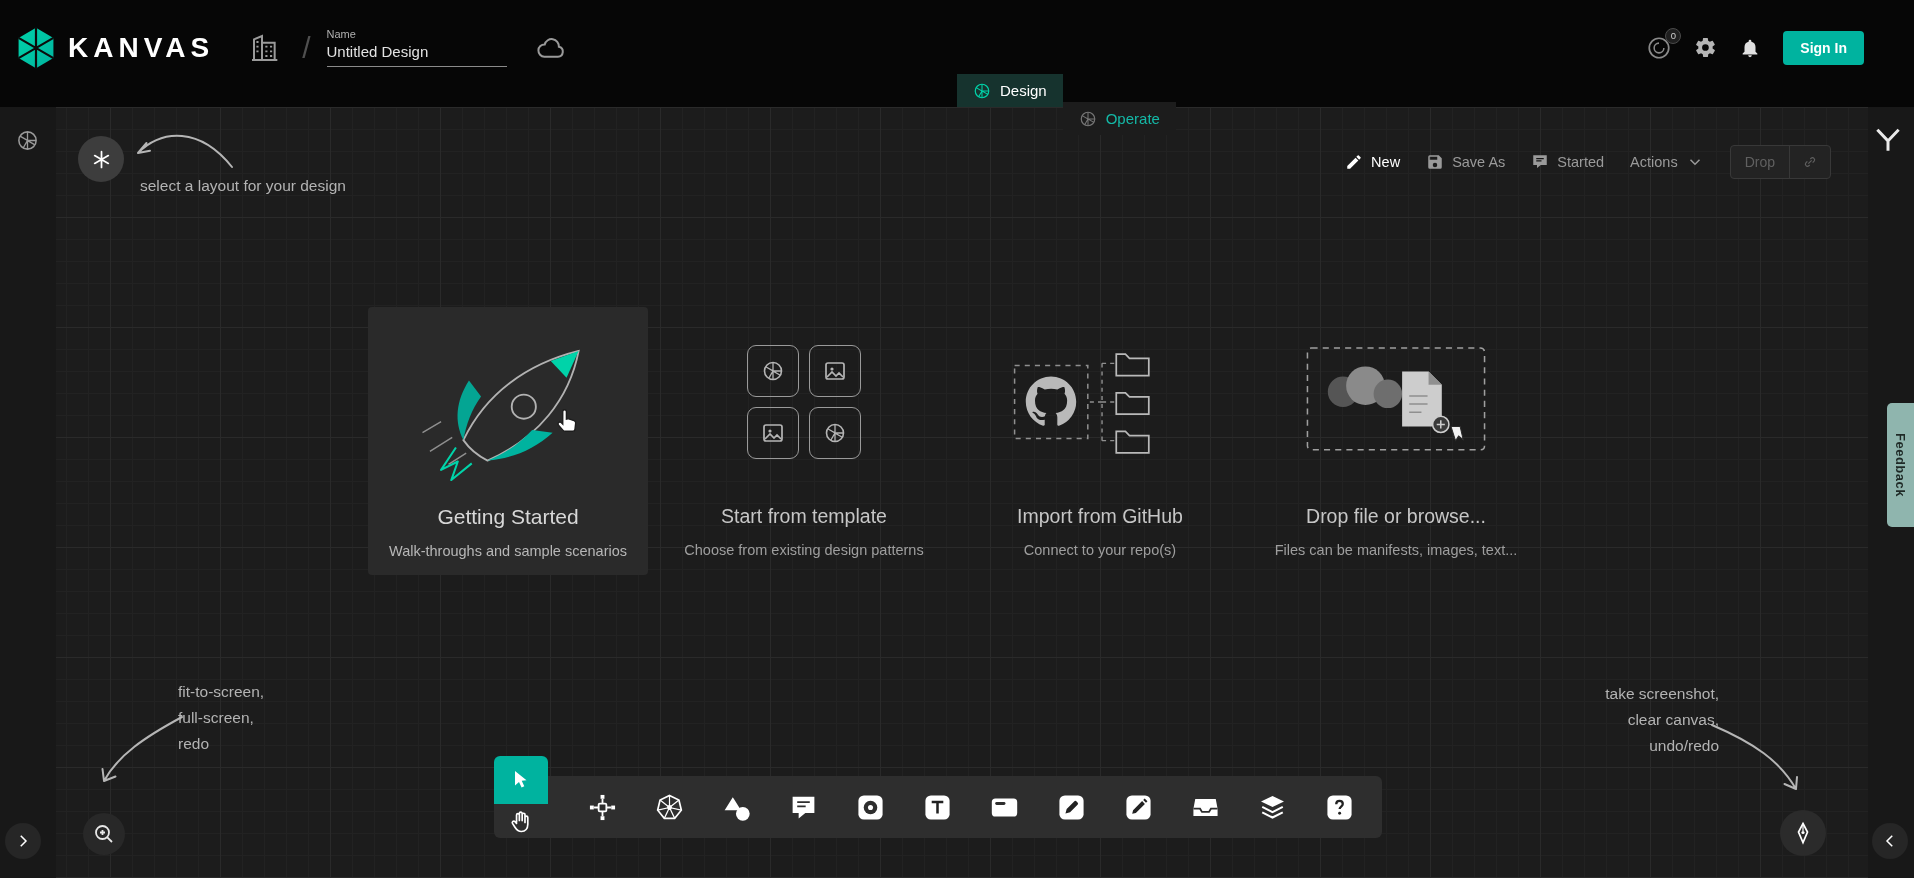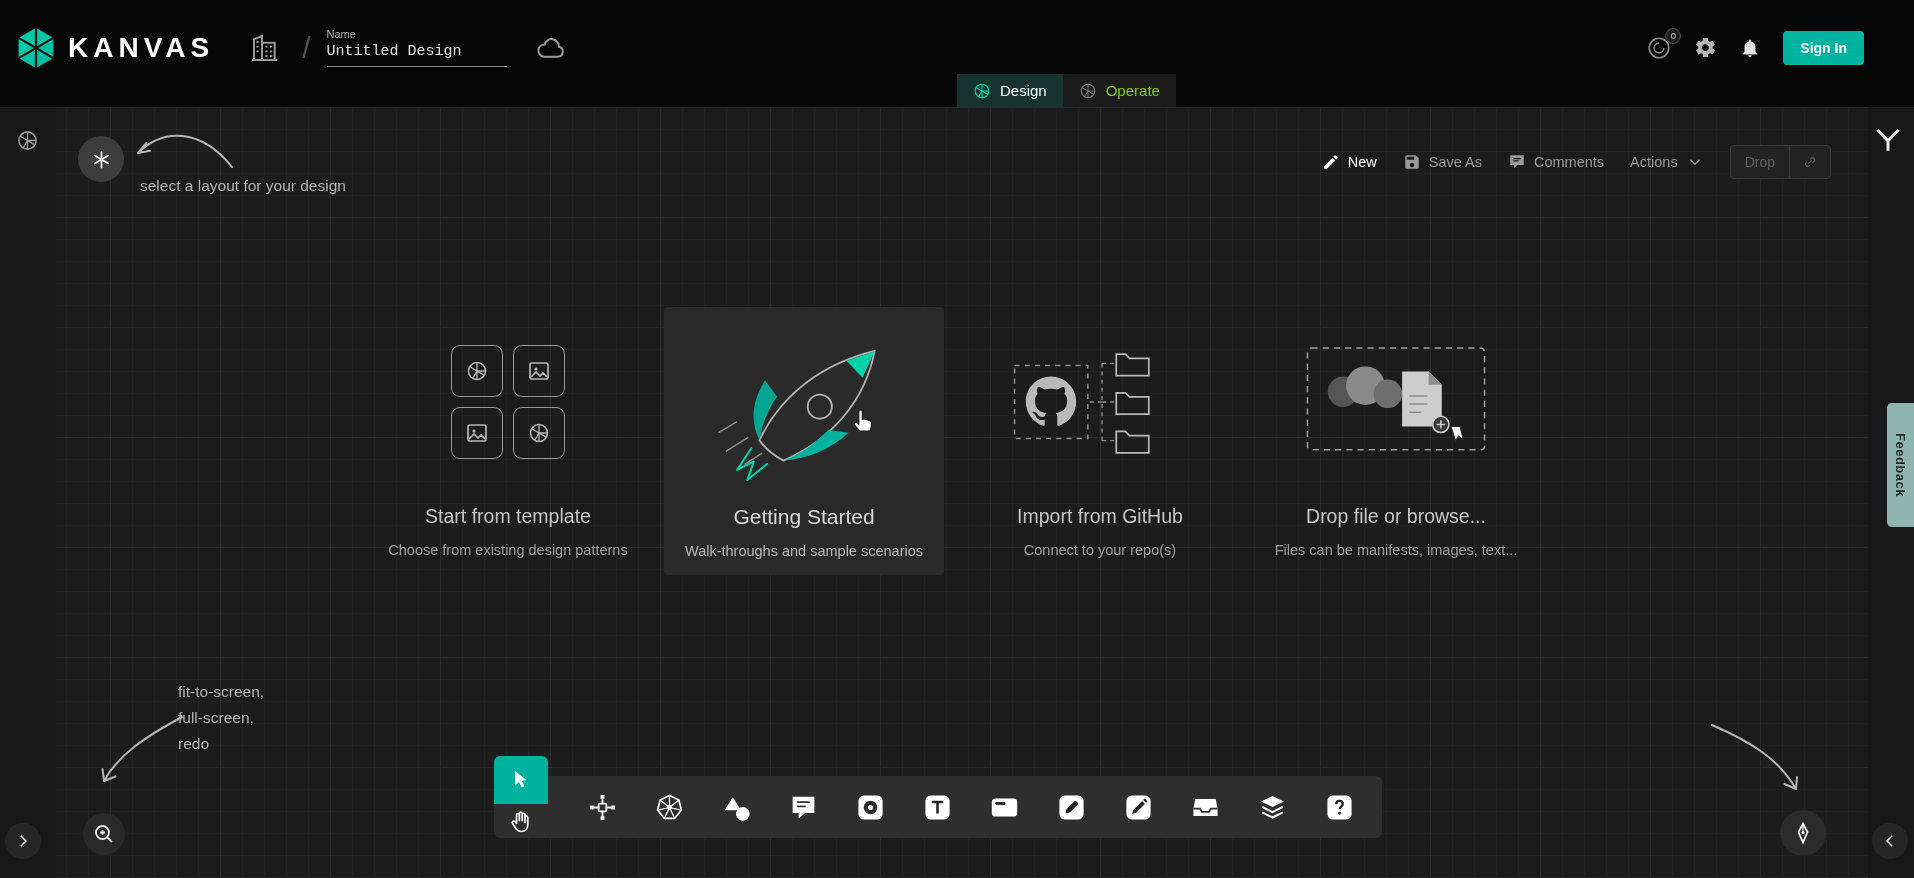--- a/index.html
+++ b/index.html
@@ -12,41 +12,41 @@
              background:#060606; display:flex; align-items:center; padding:0 50px 12px 14px; z-index:10; }
   .brand { display:flex; align-items:center; gap:10px; }
   .brand-logo { width:44px; height:44px; }
   .brand-text { color:#fff; font-size:28px; font-weight:bold; letter-spacing:5px; }
   .org-icon { width:32px; height:32px; color:#9a9a9a; margin-left:34px; }
   .slash { color:#4f4f4f; font-size:30px; font-weight:300; margin-left:22px; }
   .name-field { margin-left:16px; display:flex; flex-direction:column; }
   .name-label { font-size:11px; color:#b0b0b0; }
   .name-input { background:transparent; border:none; border-bottom:1px solid #8a8a8a;
                 color:#e3e3e3; font-size:15px; width:180px; padding:3px 0 6px;
-                outline:none; font-family:Liberation Mono, monospace; }
+                outline:none; font-family:Liberation Sans, sans-serif; }
   .cloud-icon { width:32px; height:32px; color:#9a9a9a; margin-left:28px; }
   .header-right { margin-left:auto; display:flex; align-items:center; gap:22px; }
   .credits { position:relative; width:26px; height:26px; color:#8a8a8a; }
   .credits svg { width:26px; height:26px; }
   .credits-badge { position:absolute; top:-7px; right:-9px; width:16px; height:16px;
                    background:#1f1f1f; border:1px solid #4a4a4a; border-radius:50%;
                    color:#cfcfcf; font-size:9.5px; display:flex; align-items:center; justify-content:center; }
   .gear { width:23px; height:23px; color:#b5b5b5; }
   .bell { width:22px; height:22px; color:#e0e0e0; }
   .sign-in { background:#00B39F; color:#fff; border:none; border-radius:4px;
              font-size:14px; font-weight:bold; padding:9px 17px; cursor:pointer; font-family:inherit; }
 
   
   .mode-tabs { position:absolute; left:957px; top:74px; display:flex; z-index:11; }
   .mode-tab { height:33px; padding:0 16px; display:flex; align-items:center; gap:9px;
               font-size:15px; cursor:pointer; }
   .mode-tab .ap-ic { width:18px; height:18px; }
   .mode-tab.active { background:#16332e; color:#fff; }
   .mode-tab.active .ap-ic { color:#00D3A9; }
-  .mode-tab.inactive { background:#1c1c1c; color:#84cc16; }
+  .mode-tab.inactive { background:#1c1c1c; color:#14b8a6;margin-top:28px; }
   .mode-tab.inactive .ap-ic { color:#767676; }
 
   
   .canvas { position:absolute; left:0; top:107px; width:1914px; height:771px;
             background-color:#1c1c1c;
             background-image:
               linear-gradient(#2a2a2a 1px, transparent 1px),
               linear-gradient(90deg,#2a2a2a 1px, transparent 1px),
               linear-gradient(#222 1px, transparent 1px),
               linear-gradient(90deg,#222 1px, transparent 1px);
@@ -230,21 +230,21 @@
         <svg viewBox="0 0 24 24">
           <path d="M17 3H5a2 2 0 0 0-2 2v14a2 2 0 0 0 2 2h14a2 2 0 0 0 2-2V7l-4-4zm-5 16a3 3 0 1 1 0-6 3 3 0 0 1 0 6zm3-10H5V5h10v4z" fill="currentColor"></path>
         </svg>
         <span>Save As</span>
       </div>
       <div class="tb-item">
         <svg viewBox="0 0 24 24">
           <path d="M21 3H3v13h5v4l5-4h8z" fill="currentColor"></path>
           <path d="M7 7.5h10M7 10.5h7" stroke="#141414" stroke-width="1.4"></path>
         </svg>
-        <span>Comments</span>
+        <span>Started</span>
       </div>
       <div class="tb-item">
         <span>Actions</span>
         <svg viewBox="0 0 24 24">
           <path d="M6 9l6 6 6-6" fill="none" stroke="currentColor" stroke-width="2"></path>
         </svg>
       </div>
       <div class="share-btn">
         <span class="share-label">Drop</span>
         <span class="share-ic">
@@ -253,20 +253,39 @@
           </svg>
         </span>
       </div>
     </div>
 
     <svg class="y-logo" viewBox="0 0 32 28">
       <path d="M5 3.5l11 11.5v9.5M27 3.5L16 15" stroke="currentColor" stroke-width="3.4" fill="none" stroke-linecap="square"></path>
     </svg>
 
     <div class="cards-row">
+
+      <div class="card highlight">
+        <div class="card-art">
+          <svg class="rocket" viewBox="0 0 240 170">
+            <path d="M28 118l20-12M36 138l24-15M56 152l19-12" stroke="#8f8f8f" stroke-width="1.6" fill="none"></path>
+            <path d="M64 134l-16 24 18-9-7 20 22-18" stroke="#00D3A9" stroke-width="2.2" fill="none" stroke-linejoin="round"></path>
+            <path d="M72 126C96 76 140 44 196 30c-10 52-44 94-98 118-10-5-19-12-26-22z" fill="none" stroke="#b2b2b2" stroke-width="2"></path>
+            <circle cx="137" cy="90" r="13" fill="none" stroke="#b2b2b2" stroke-width="2"></circle>
+            <path d="M98 148c26-2 50-12 70-30l-22-3c-14 15-30 26-48 33z" fill="#00B39F"></path>
+            <path d="M72 126c-10-20-8-42 6-64l13 17c-10 14-16 30-19 47z" fill="#00B39F" opacity=".9"></path>
+            <path d="M196 30l-30 11 17 18z" fill="#00D3A9"></path>
+          </svg>
+          <svg class="hand-cursor" viewBox="0 0 28 28">
+            <path d="M11 4.2c.9 0 1.6.7 1.6 1.6v6.6l1.2-.25c.3-.06.6-.05.9.03l4.6 1.5c.9.3 1.5 1.2 1.4 2.2l-.6 5.3c-.1 1-1 1.8-2 1.8h-6.8c-.6 0-1.2-.3-1.6-.75l-4-4.6c-.6-.7-.5-1.7.2-2.3.6-.5 1.5-.5 2.1.05l1.4 1.3V5.8c0-.9.7-1.6 1.6-1.6z" fill="#fff" stroke="#1d1d1d" stroke-width="1.2"></path>
+          </svg>
+        </div>
+        <div class="card-title">Getting Started</div>
+        <div class="card-sub">Walk-throughs and sample scenarios</div>
+      </div>
 
       <div class="card">
         <div class="card-art">
           <div class="mini-grid">
             <div class="mini-card">
               <svg viewBox="0 0 24 24">
                   <circle cx="12" cy="12" r="8.5" fill="none" stroke="currentColor" stroke-width="1.6"></circle>
                   <path d="M12 3.5v8.5l7.3 4.2M20.5 12h-8.5l-4.2 7.3M12 20.5v-8.5L4.7 7.8" fill="none" stroke="currentColor" stroke-width="1.3"></path>
                 </svg>
             </div>
@@ -289,39 +308,20 @@
                   <circle cx="12" cy="12" r="8.5" fill="none" stroke="currentColor" stroke-width="1.6"></circle>
                   <path d="M12 3.5v8.5l7.3 4.2M20.5 12h-8.5l-4.2 7.3M12 20.5v-8.5L4.7 7.8" fill="none" stroke="currentColor" stroke-width="1.3"></path>
                 </svg>
             </div>
           </div>
         </div>
         <div class="card-title">Start from template</div>
         <div class="card-sub">Choose from existing design patterns</div>
       </div>
 
-      <div class="card highlight">
-        <div class="card-art">
-          <svg class="rocket" viewBox="0 0 240 170">
-            <path d="M28 118l20-12M36 138l24-15M56 152l19-12" stroke="#8f8f8f" stroke-width="1.6" fill="none"></path>
-            <path d="M64 134l-16 24 18-9-7 20 22-18" stroke="#00D3A9" stroke-width="2.2" fill="none" stroke-linejoin="round"></path>
-            <path d="M72 126C96 76 140 44 196 30c-10 52-44 94-98 118-10-5-19-12-26-22z" fill="none" stroke="#b2b2b2" stroke-width="2"></path>
-            <circle cx="137" cy="90" r="13" fill="none" stroke="#b2b2b2" stroke-width="2"></circle>
-            <path d="M98 148c26-2 50-12 70-30l-22-3c-14 15-30 26-48 33z" fill="#00B39F"></path>
-            <path d="M72 126c-10-20-8-42 6-64l13 17c-10 14-16 30-19 47z" fill="#00B39F" opacity=".9"></path>
-            <path d="M196 30l-30 11 17 18z" fill="#00D3A9"></path>
-          </svg>
-          <svg class="hand-cursor" viewBox="0 0 28 28">
-            <path d="M11 4.2c.9 0 1.6.7 1.6 1.6v6.6l1.2-.25c.3-.06.6-.05.9.03l4.6 1.5c.9.3 1.5 1.2 1.4 2.2l-.6 5.3c-.1 1-1 1.8-2 1.8h-6.8c-.6 0-1.2-.3-1.6-.75l-4-4.6c-.6-.7-.5-1.7.2-2.3.6-.5 1.5-.5 2.1.05l1.4 1.3V5.8c0-.9.7-1.6 1.6-1.6z" fill="#fff" stroke="#1d1d1d" stroke-width="1.2"></path>
-          </svg>
-        </div>
-        <div class="card-title">Getting Started</div>
-        <div class="card-sub">Walk-throughs and sample scenarios</div>
-      </div>
-
       <div class="card">
         <div class="card-art">
           <svg class="gh-art" viewBox="0 0 180 120">
             <rect x="6" y="24" width="72" height="72" fill="none" stroke="#8f8f8f" stroke-width="1.5" stroke-dasharray="5 5"></rect>
             <path transform="translate(17,35) scale(3.1)" fill="#b9b9b9" d="M8 0C3.58 0 0 3.58 0 8c0 3.54 2.29 6.53 5.47 7.59.4.07.55-.17.55-.38 0-.19-.01-.82-.01-1.49-2.01.37-2.53-.49-2.69-.94-.09-.23-.48-.94-.82-1.13-.28-.15-.68-.52-.01-.53.63-.01 1.08.58 1.23.82.72 1.21 1.87.87 2.33.66.07-.52.28-.87.51-1.07-1.78-.2-3.64-.89-3.64-3.95 0-.87.31-1.59.82-2.15-.08-.2-.36-1.02.08-2.12 0 0 .67-.21 2.2.82.64-.18 1.32-.27 2-.27.68 0 1.36.09 2 .27 1.53-1.04 2.2-.82 2.2-.82.44 1.1.16 1.92.08 2.12.51.56.82 1.27.82 2.15 0 3.07-1.87 3.75-3.65 3.95.29.25.54.73.54 1.48 0 1.07-.01 1.93-.01 2.2 0 .21.15.46.55.38A8.01 8.01 0 0 0 16 8c0-4.42-3.58-8-8-8z"></path>
             <path d="M80 60h12M92 22v76M92 22h12M92 60h12M92 98h12" stroke="#8f8f8f" stroke-width="1.4" stroke-dasharray="4 4" fill="none"></path>
             <path d="M106 13h9l4 4h19v17h-32z" fill="none" stroke="#b9b9b9" stroke-width="1.7"></path>
             <path d="M106 51h9l4 4h19v17h-32z" fill="none" stroke="#b9b9b9" stroke-width="1.7"></path>
             <path d="M106 89h9l4 4h19v17h-32z" fill="none" stroke="#b9b9b9" stroke-width="1.7"></path>
           </svg>
@@ -352,20 +352,25 @@
 
     <div class="hint-text hint-bl">
       <div>fit-to-screen,</div>
       <div>full-screen,</div>
       <div>redo</div>
     </div>
     <svg class="arrow-svg" style="left:90px; top:598px;" width="100" height="90" viewBox="0 0 100 90">
       <path d="M92 12C55 32 28 50 14 76M14 76l-1.5-12M14 76l11.5-4.5"></path>
     </svg>
 
+    <div class="hint-text hint-br">
+      <div>take screenshot,</div>
+      <div>clear canvas,</div>
+      <div>undo/redo</div>
+    </div>
     <svg class="arrow-svg" style="left:1702px; top:606px;" width="110" height="92" viewBox="0 0 110 92">
       <path d="M10 12c42 18 68 36 84 64M94 76l1-12M94 76l-11.5-5"></path>
     </svg>
 
     <div class="dock">
       <div class="pan-wrap">
         <div class="select-tile">
           <svg viewBox="0 0 24 24">
             <path d="M6 3v14.5l4-3.6 2.6 5.6 2.7-1.2-2.6-5.6 4.8-.5z" fill="#fff"></path>
           </svg>

